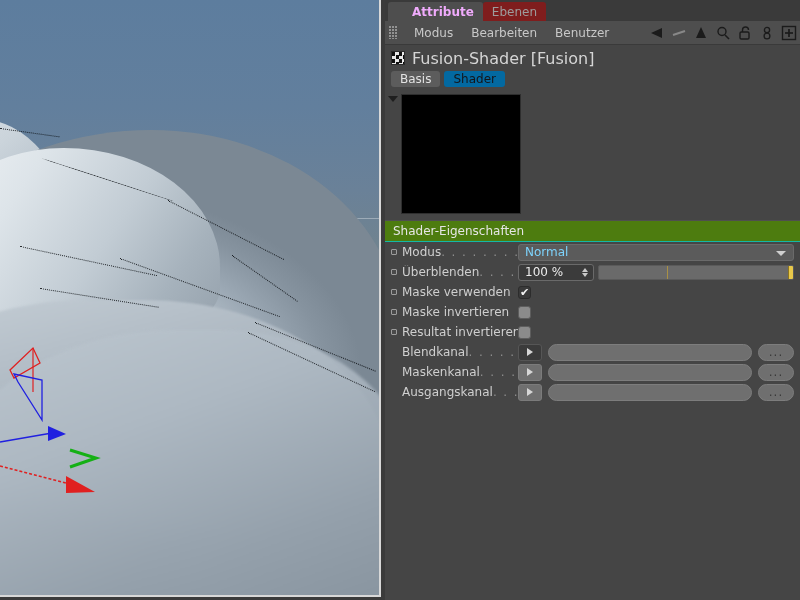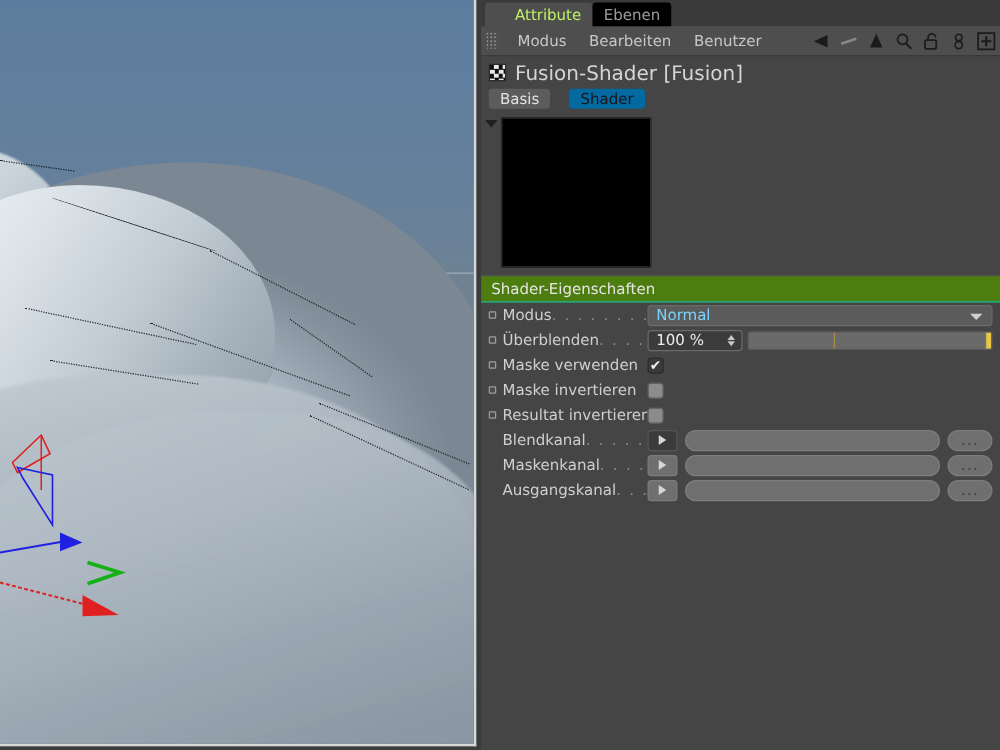--- a/index.html
+++ b/index.html
@@ -111,22 +111,22 @@
   }
   
   #tabbar {
     height: 21px; background: #3a3a3a; display: flex; align-items: flex-end;
     padding-left: 3px;
   }
   .tab {
     height: 19px; padding: 0 9px; display: flex; align-items: center;
     font-size: 12px; border-radius: 3px 3px 0 0;
   }
-  .tab.active { background: #4e4e4e; color: #bef264; font-weight: normal; padding-left: 24px; }
-  .tab.inactive { background: #000000; color: #9d9d9d; text-align: right; }
+  .tab.active { background: #4e4e4e; color: #f0abfc; font-weight: bold; padding-left: 24px; }
+  .tab.inactive { background: #7f1d1d; color: #9d9d9d; text-align: right; }
 
   
   #menubar {
     height: 24px; background: #4e4e4e; display: flex; align-items: center;
     border-bottom: 1px solid #3a3a3a;
     padding-left: 4px;
   }
   .grip {
     width: 9px; height: 13px; margin-right: 7px; opacity: .55;
     background-image:
@@ -148,21 +148,21 @@
   #checker {
     width: 14px; height: 14px;
     background:
       conic-gradient(#e8e8e8 0 25%, #111 0 50%, #e8e8e8 0 75%, #111 0);
     background-size: 7px 7px;
     border: 1px solid #2c2c2c;
   }
   #objname { font-size: 16px; color: #d5d5d5; }
 
   
-  #subtabs { display: flex; gap: 15px; padding: 2px 6px 3px 6px; background: #454545; }
+  #subtabs { display: flex; gap: 4px; padding: 2px 6px 3px 6px; background: #454545; }
   .subtab {
     padding: 1px 9px; font-size: 12px; border-radius: 3px;
   }
   .subtab.off { background: #5c5c5c; color: #e2e2e2; }
   .subtab.on  { background: #0369a1; color: #14161a; }
 
   
   #previewrow { display: flex; padding: 4px 0 6px 0; background: #454545; }
   #collapse {
     width: 16px; display: flex; justify-content: center; padding-top: 2px;

